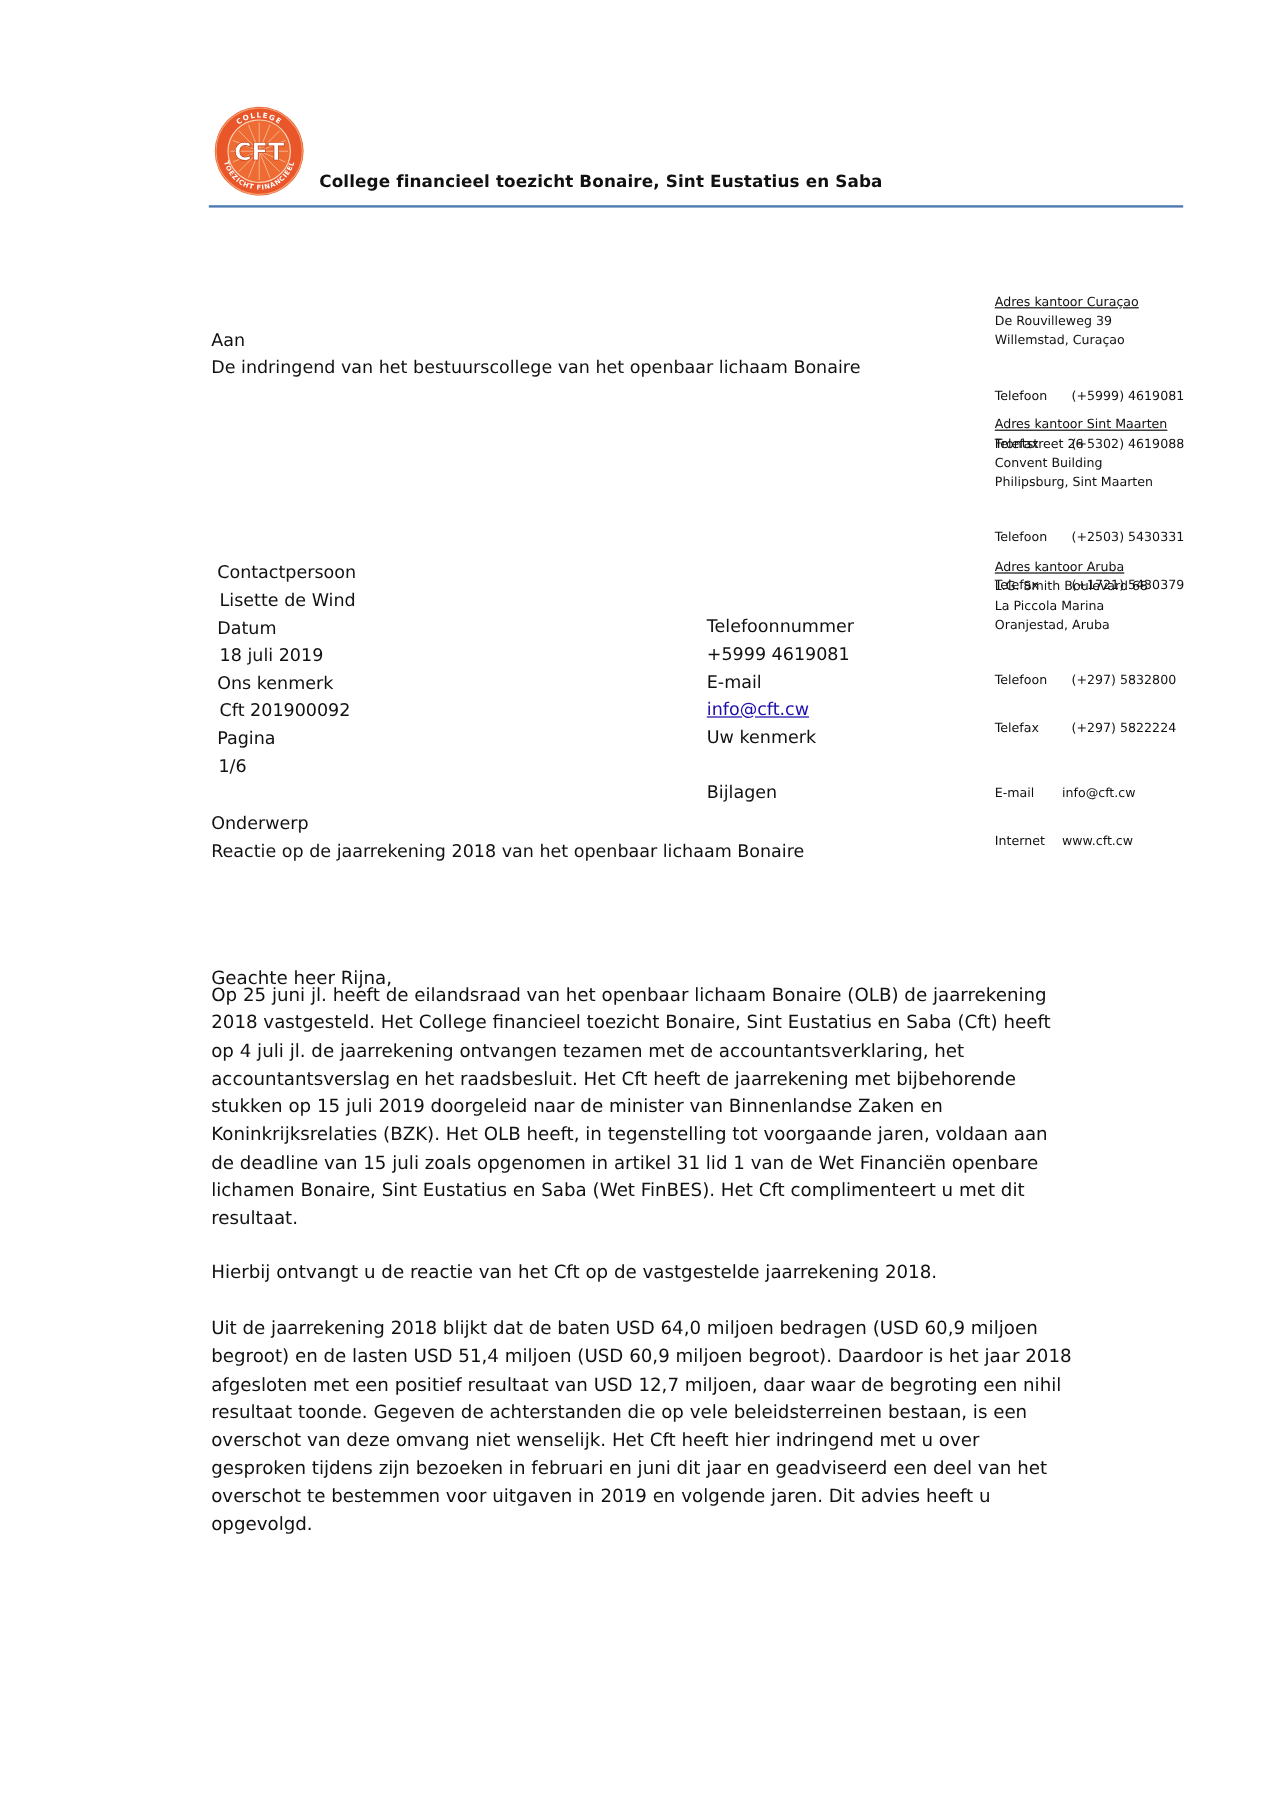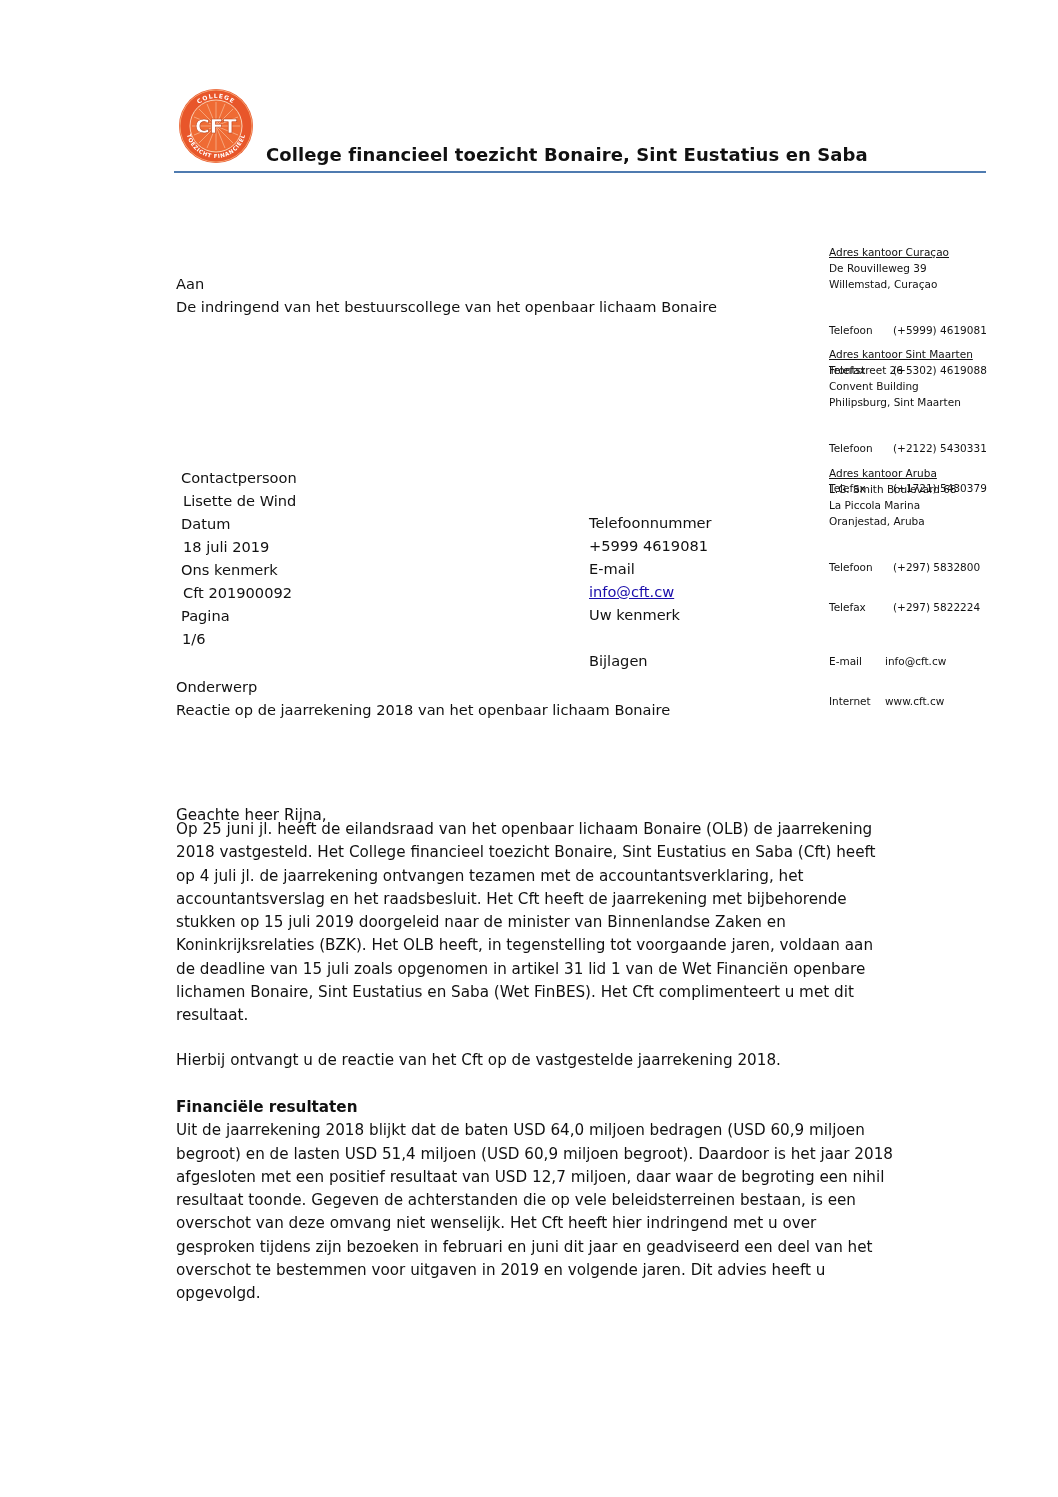--- a/index.html
+++ b/index.html
@@ -1,20 +1,20 @@
 <!DOCTYPE html>
 <html><head>
 <meta charset="utf-8">
 <style>
   html, body { margin: 0; padding: 0; background: #ffffff; }
   body { width: 1058px; height: 1497px; position: relative; overflow: hidden;
          font-family: "DejaVu Sans", sans-serif; color: #111; }
   .abs { position: absolute; }
   .logo { left: 178px; top: 88px; width: 76px; height: 76px; }
-  .org-title { left: 266px; top: 144px; font-size: 18px; font-weight: bold; color: #111; white-space: nowrap; letter-spacing: 0.1px; }
+  .org-title { left: 266px; top: 144px; font-size: 14px; font-weight: bold; color: #111; white-space: nowrap; letter-spacing: 0.1px; }
   .header-rule { left: 174px; top: 171px; width: 812px; height: 2px; background: #4f7bb0; }
   .t14 { font-size: 14.6px; line-height: 23px; white-space: nowrap; }
   .side { font-size: 10.5px; line-height: 16px; white-space: nowrap; color: #111; }
   .side .u { text-decoration: underline; }
   .side .row { display: flex; margin-top: 24px; }
   .side .k { width: 64px; }
   .side .k2 { width: 56px; }
   .gap6 { height: 6px; }
   .gap14 { height: 14px; }
   .link { color: #1a0dab; text-decoration: underline; }
@@ -74,21 +74,21 @@
 </div>
 
 <div class="abs side" style="left:829px; top:346px;">
   <div class="u">Adres kantoor Sint Maarten</div>
   <div>Frontstreet 26</div>
   <div>Convent Building</div>
   <div>Philipsburg, Sint Maarten</div>
   <div class="gap6"></div>
   <div class="row">
       <span class="k">Telefoon</span>
-      <span>(+2122) 5430331</span>
+      <span>(+2503) 5430331</span>
     </div>
   <div class="row">
       <span class="k">Telefax</span>
       <span>(+1721) 5430379</span>
     </div>
 </div>
 
 <div class="abs side" style="left:829px; top:465px;">
   <div class="u">Adres kantoor Aruba</div>
   <div>L.G. Smith Boulevard 68</div>
@@ -142,15 +142,14 @@
 <div class="abs body-text" style="top:804px;">Geachte heer Rijna,</div>
 
 <div class="abs body-text" style="top:818px;">
   <p>Op 25 juni jl. heeft de eilandsraad van het openbaar lichaam Bonaire (OLB) de jaarrekening 2018 vastgesteld. Het College financieel toezicht Bonaire, Sint Eustatius en Saba (Cft) heeft op 4 juli jl. de jaarrekening ontvangen tezamen met de accountantsverklaring, het accountantsverslag en het raadsbesluit. Het Cft heeft de jaarrekening met bijbehorende stukken op 15 juli 2019 doorgeleid naar de minister van Binnenlandse Zaken en Koninkrijksrelaties (BZK). Het OLB heeft, in tegenstelling tot voorgaande jaren, voldaan aan de deadline van 15 juli zoals opgenomen in artikel 31 lid 1 van de Wet Financiën openbare lichamen Bonaire, Sint Eustatius en Saba (Wet FinBES). Het Cft complimenteert u met dit resultaat.</p>
 </div>
 <div class="abs body-text" style="top:1049px;">
   <p>Hierbij ontvangt u de reactie van het Cft op de vastgestelde jaarrekening 2018.</p>
 </div>
 
 <div class="abs body-text" style="top:1096px;">
-  <p class="heading">Financiële resultaten</p>
   <p>Uit de jaarrekening 2018 blijkt dat de baten USD 64,0 miljoen bedragen (USD 60,9 miljoen begroot) en de lasten USD 51,4 miljoen (USD 60,9 miljoen begroot). Daardoor is het jaar 2018 afgesloten met een positief resultaat van USD 12,7 miljoen, daar waar de begroting een nihil resultaat toonde. Gegeven de achterstanden die op vele beleidsterreinen bestaan, is een overschot van deze omvang niet wenselijk. Het Cft heeft hier indringend met u over gesproken tijdens zijn bezoeken in februari en juni dit jaar en geadviseerd een deel van het overschot te bestemmen voor uitgaven in 2019 en volgende jaren. Dit advies heeft u opgevolgd.</p>
 </div>
 
 </body></html>

